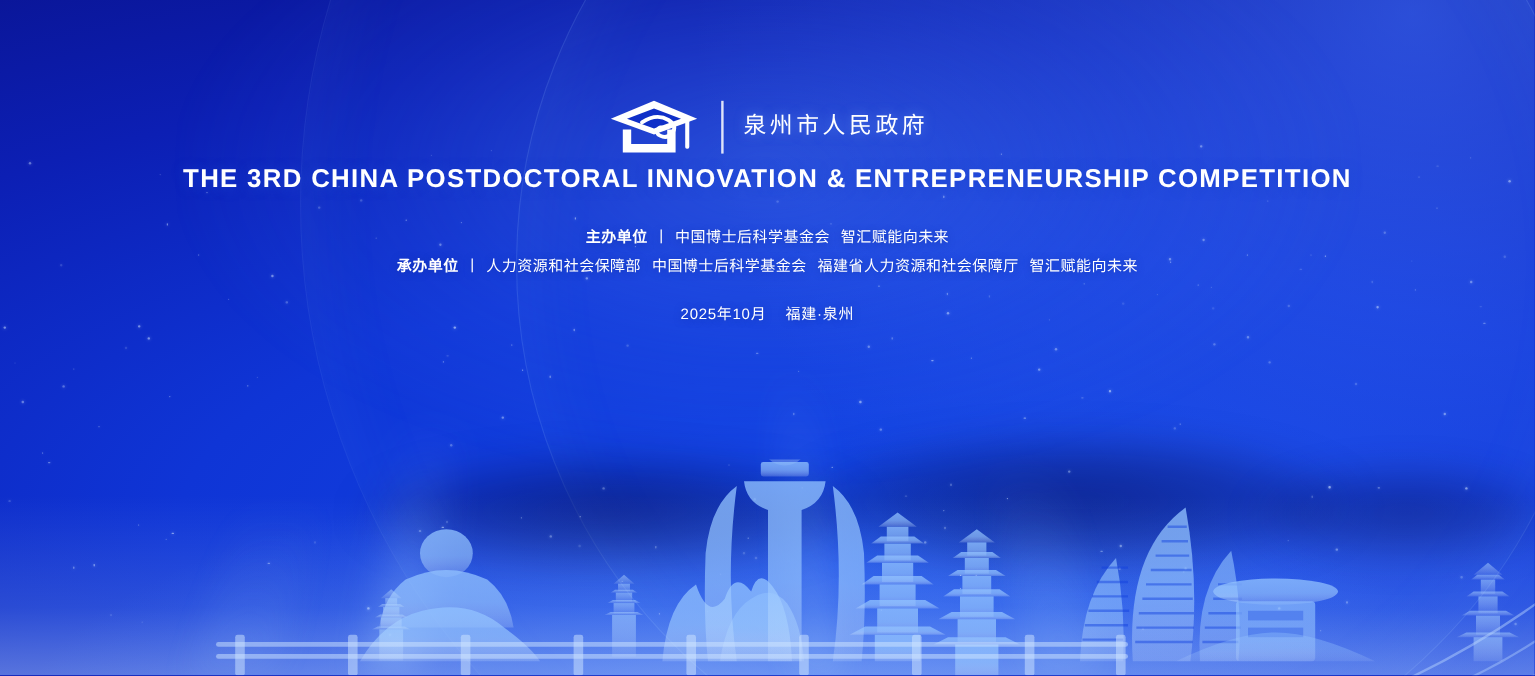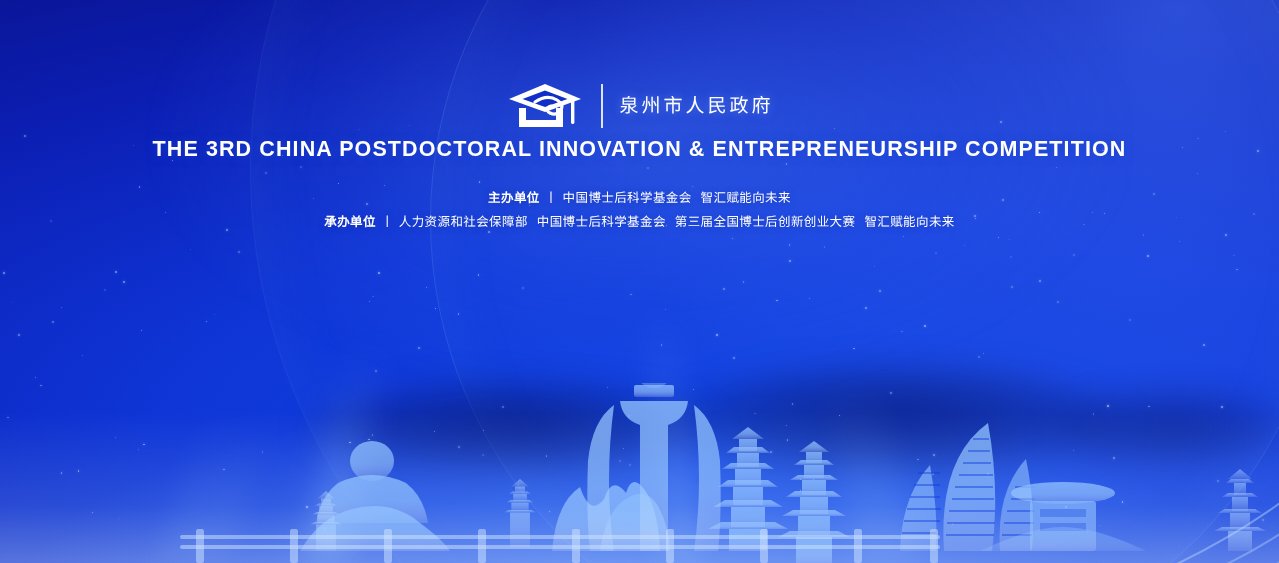--- a/index.html
+++ b/index.html
@@ -521,18 +521,21 @@
 
     <h2 class="sub-title">THE 3RD CHINA POSTDOCTORAL INNOVATION &amp; ENTREPRENEURSHIP COMPETITION</h2>
 
     <div class="org-block">
 
       <div class="org-line">
         <span class="lead">主办单位</span><span class="bar">丨</span><span class="item">中国博士后科学基金会</span><span class="item">智汇赋能向未来</span>
       </div>
 
       <div class="org-line">
-        <span class="lead">承办单位</span><span class="bar">丨</span><span class="item">人力资源和社会保障部</span><span class="item">中国博士后科学基金会</span><span class="item">第三届全国博士后创新创业大赛</span><span class="item">智汇赋能向未来</span>
+        <span class="lead">承办单位</span><span class="bar">丨</span><span class="item">人力资源和社会保障部</span><span class="item">中国博士后科学基金会</span><span class="item">福建省人力资源和社会保障厅</span><span class="item">智汇赋能向未来</span>
       </div>
     </div>
 
+    <div class="date-line">
+      <span>2025年10月</span><span class="sep"></span><span>福建·泉州</span>
+    </div>
   </div>
 </div>
 
 </body></html>

